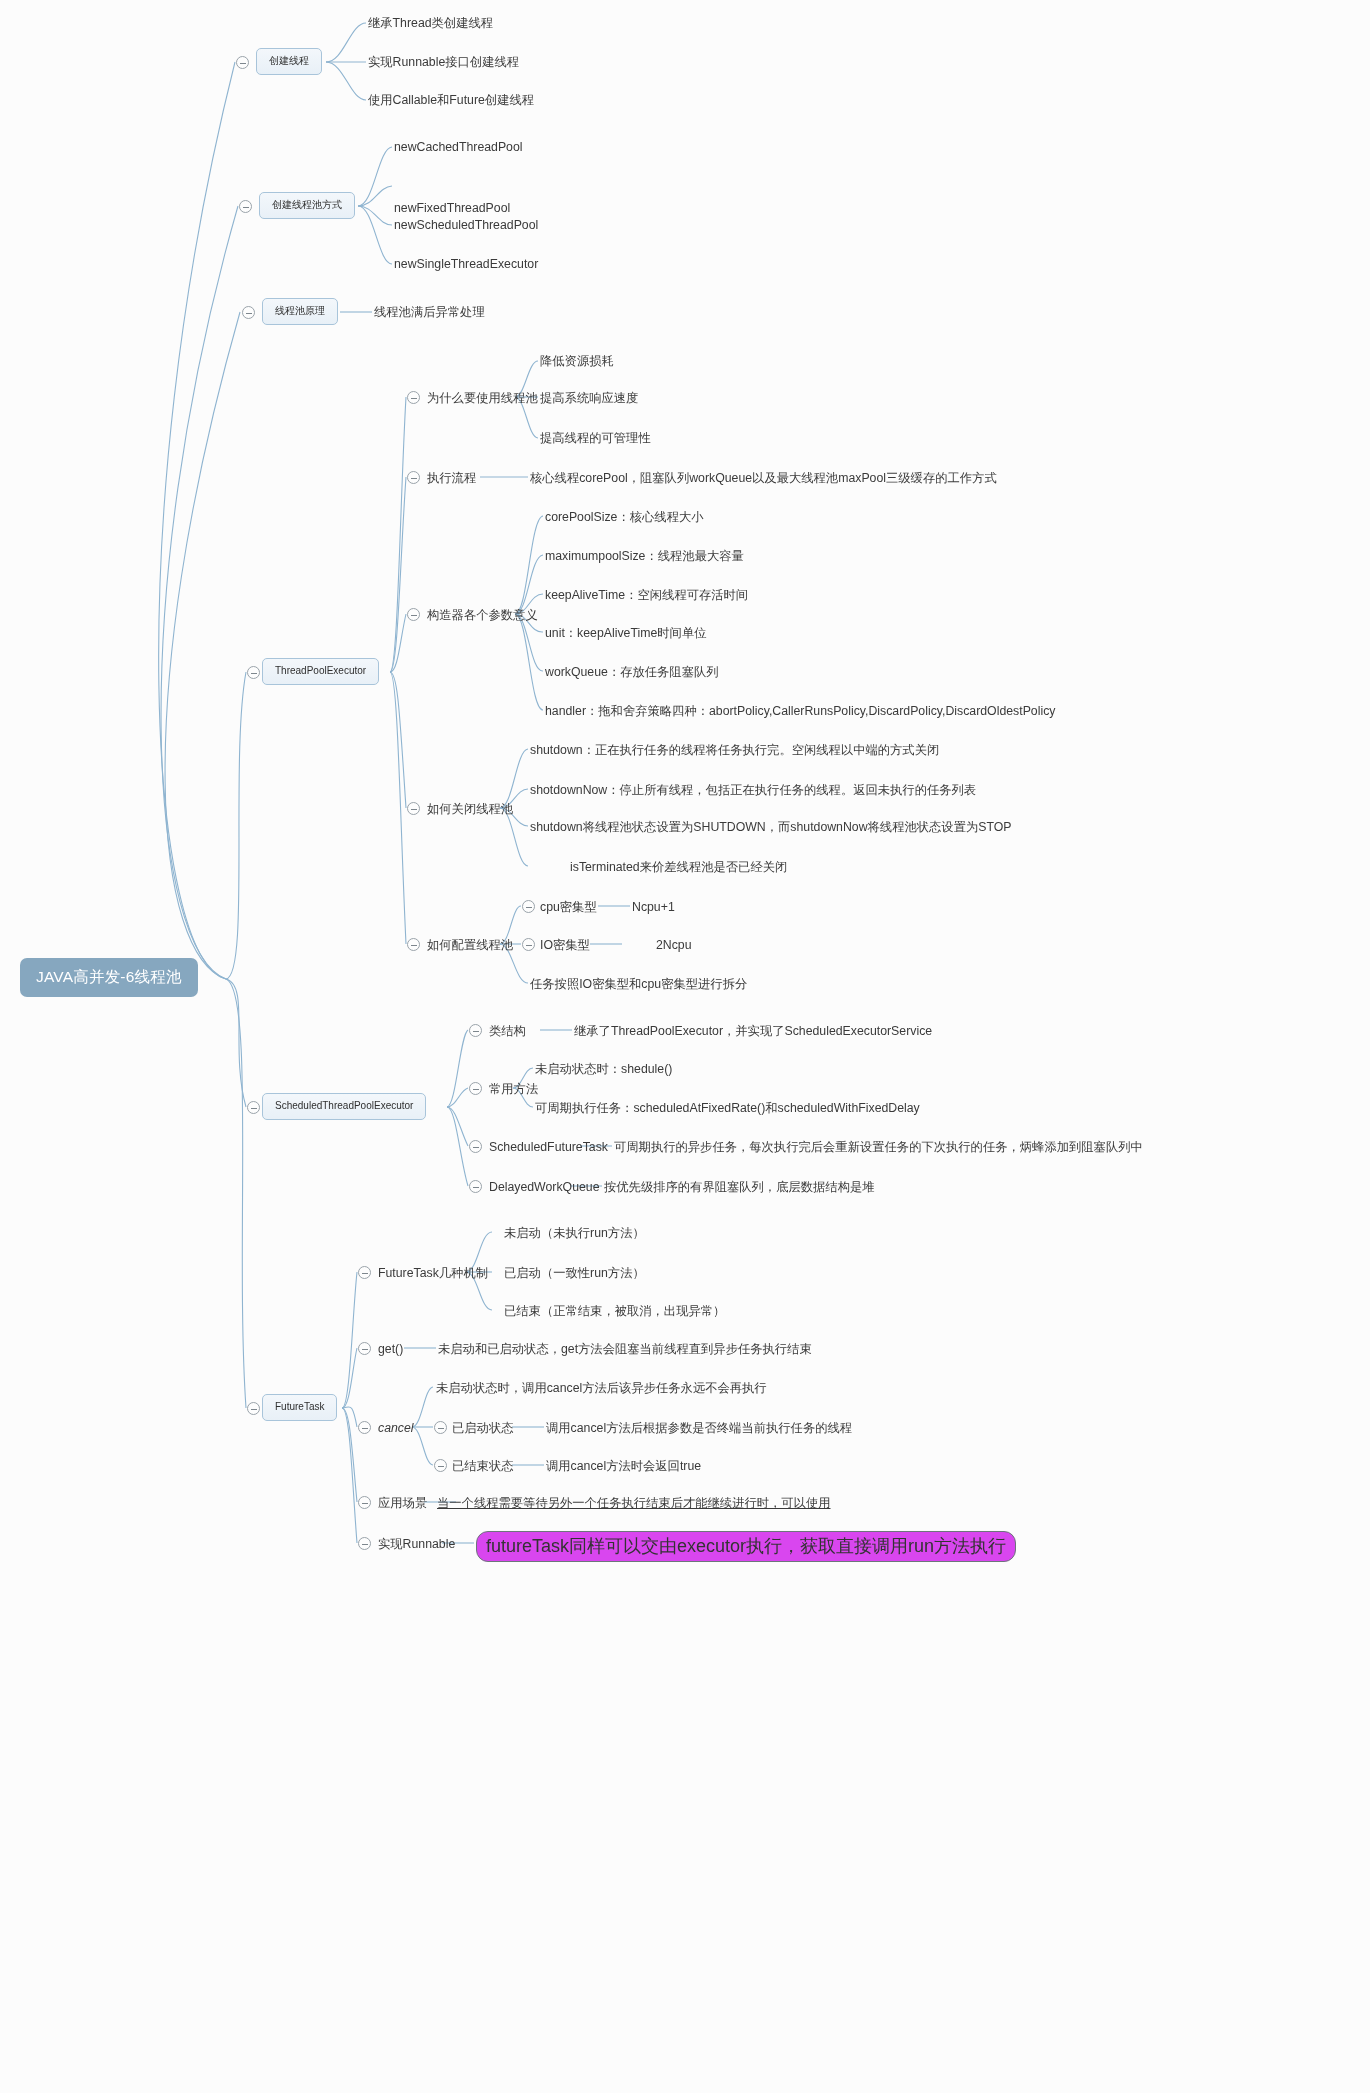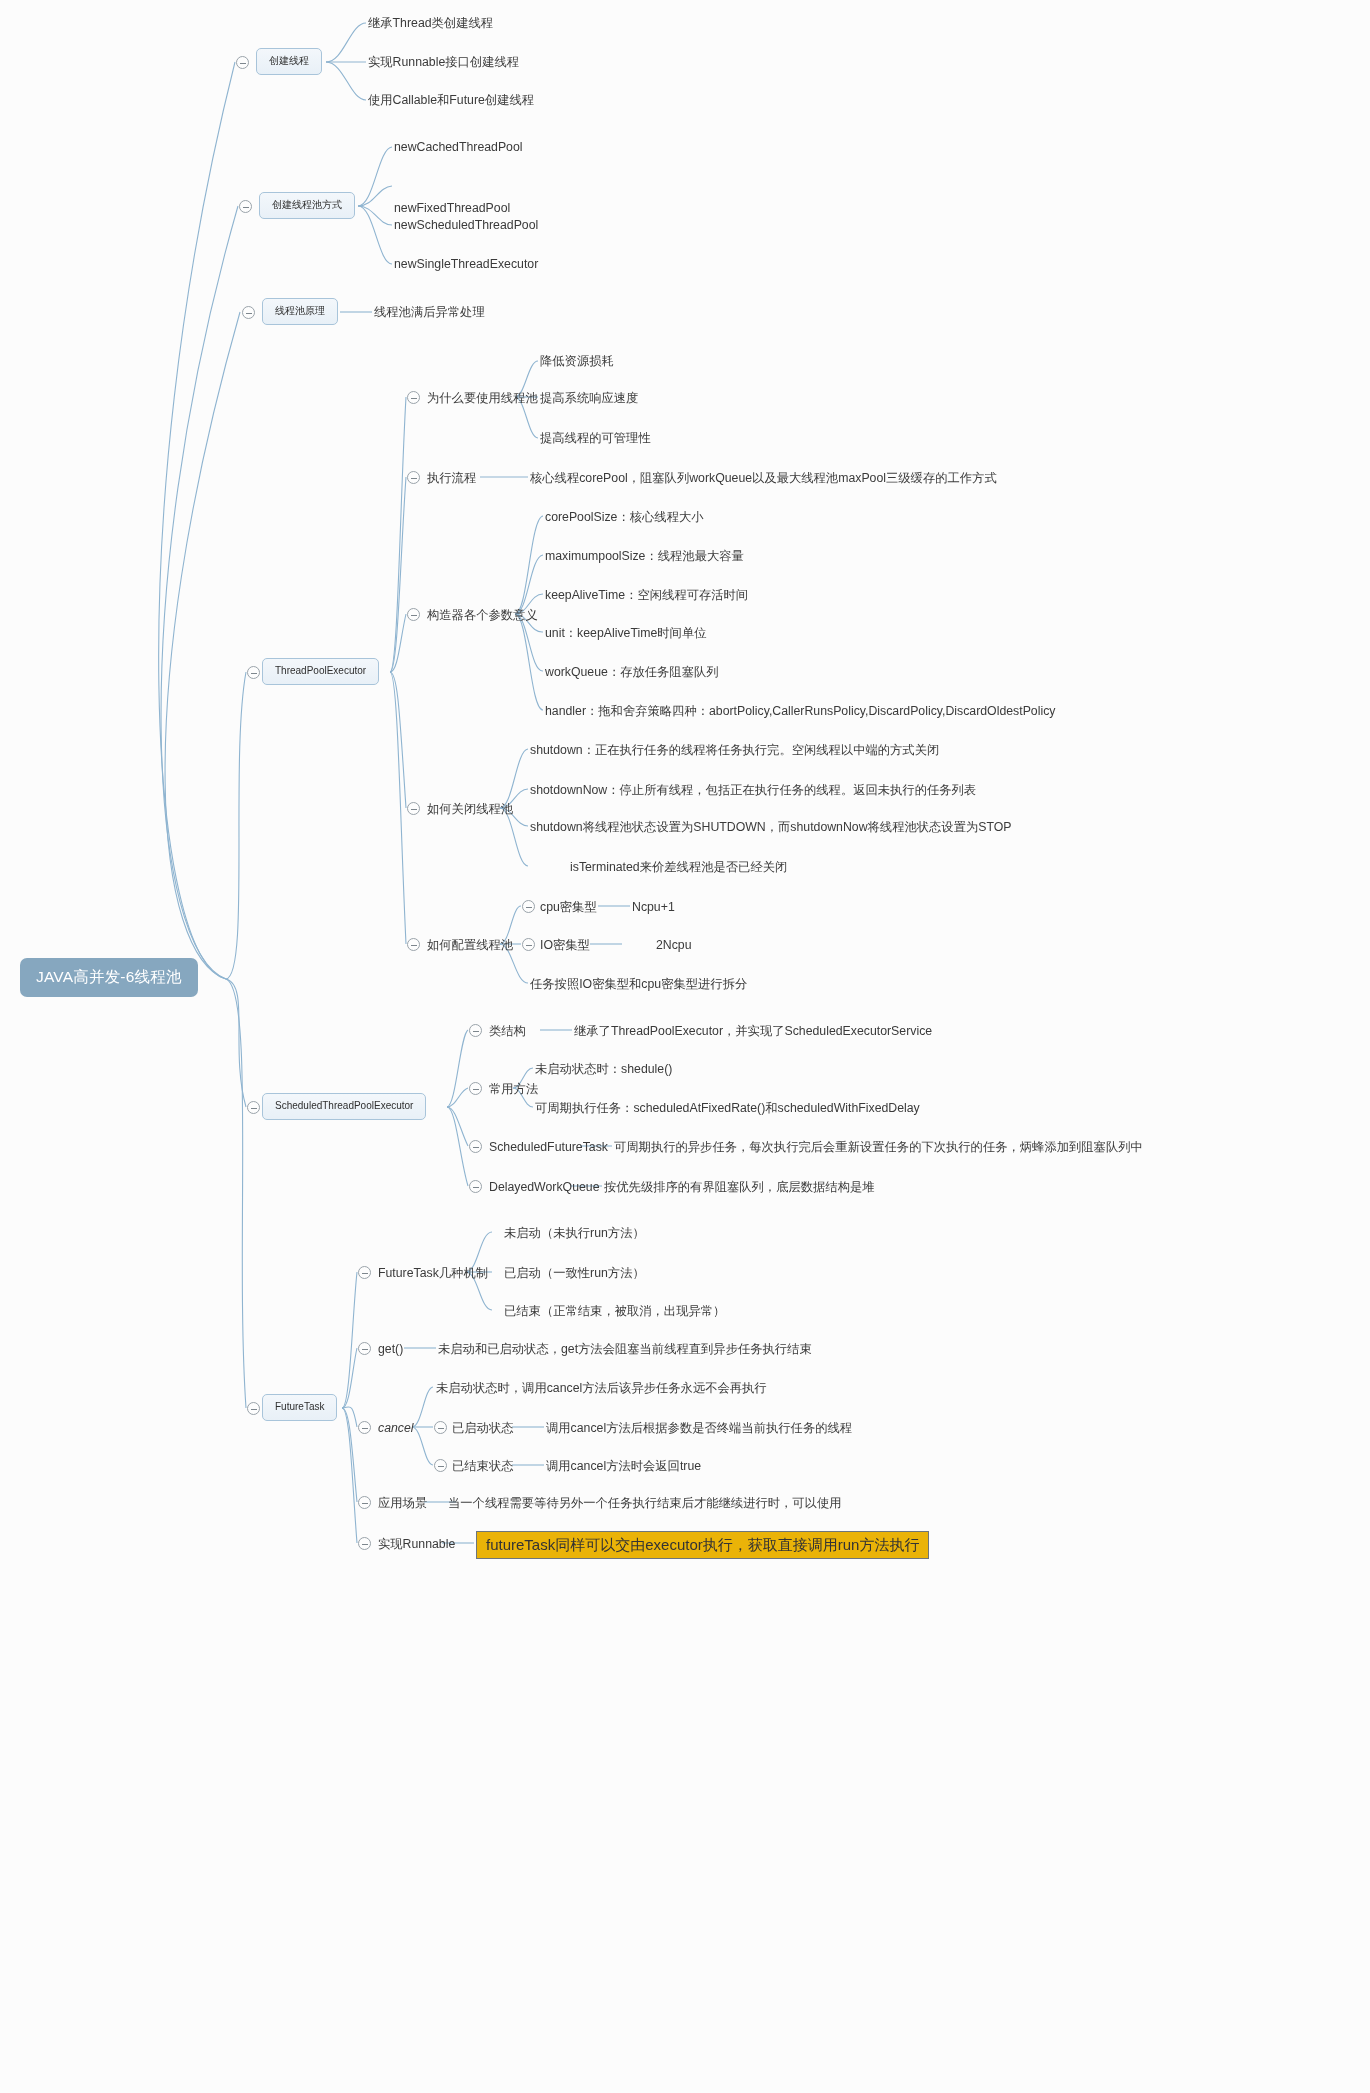--- a/index.html
+++ b/index.html
@@ -43,24 +43,24 @@
   }
   
   .plain {
     color: #3a3a3a;
     font-size: 12.3px;
     padding: 2px 0;
   }
   
   .outlined {
     border: 1px solid #6d757b;
-    border-radius: 0;
-    background: #eab308;
+    border-radius: 12px;
+    background: #d946ef;
     color: #333;
-    font-size: 15px;
+    font-size: 18px;
     padding: 5px 9px 6px 9px;
   }
   
   .toggle {
     position: absolute;
     width: 13px; height: 13px;
     border: 1px solid #9aa3aa;
     border-radius: 50%;
     background: #fdfdfd;
   }
@@ -262,18 +262,18 @@
   <div class="node plain" style="left:436px; top:1380px;">未启动状态时，调用cancel方法后该异步任务永远不会再执行</div>
   <div class="toggle" style="left:434px; top:1421px;"></div>
   <div class="node plain" style="left:452px; top:1420px;">已启动状态</div>
   <div class="node plain" style="left:546px; top:1420px;">调用cancel方法后根据参数是否终端当前执行任务的线程</div>
   <div class="toggle" style="left:434px; top:1459px;"></div>
   <div class="node plain" style="left:452px; top:1458px;">已结束状态</div>
   <div class="node plain" style="left:546px; top:1458px;">调用cancel方法时会返回true</div>
 
   <div class="toggle" style="left:358px; top:1496px;"></div>
   <div class="node plain" style="left:378px; top:1495px;">应用场景</div>
-  <div class="node plain" style="left:448px; top:1495px;">当一个线程需要等待另外一个任务执行结束后才能继续进行时，可以使用</div>
+  <div class="node plain" style="left:437px; top:1495px;text-decoration:underline;">当一个线程需要等待另外一个任务执行结束后才能继续进行时，可以使用</div>
 
   <div class="toggle" style="left:358px; top:1537px;"></div>
   <div class="node plain" style="left:378px; top:1536px;">实现Runnable</div>
   <div class="node outlined" style="left:476px; top:1531px;">futureTask同样可以交由executor执行，获取直接调用run方法执行</div>
 </div>
 
 </body></html>

